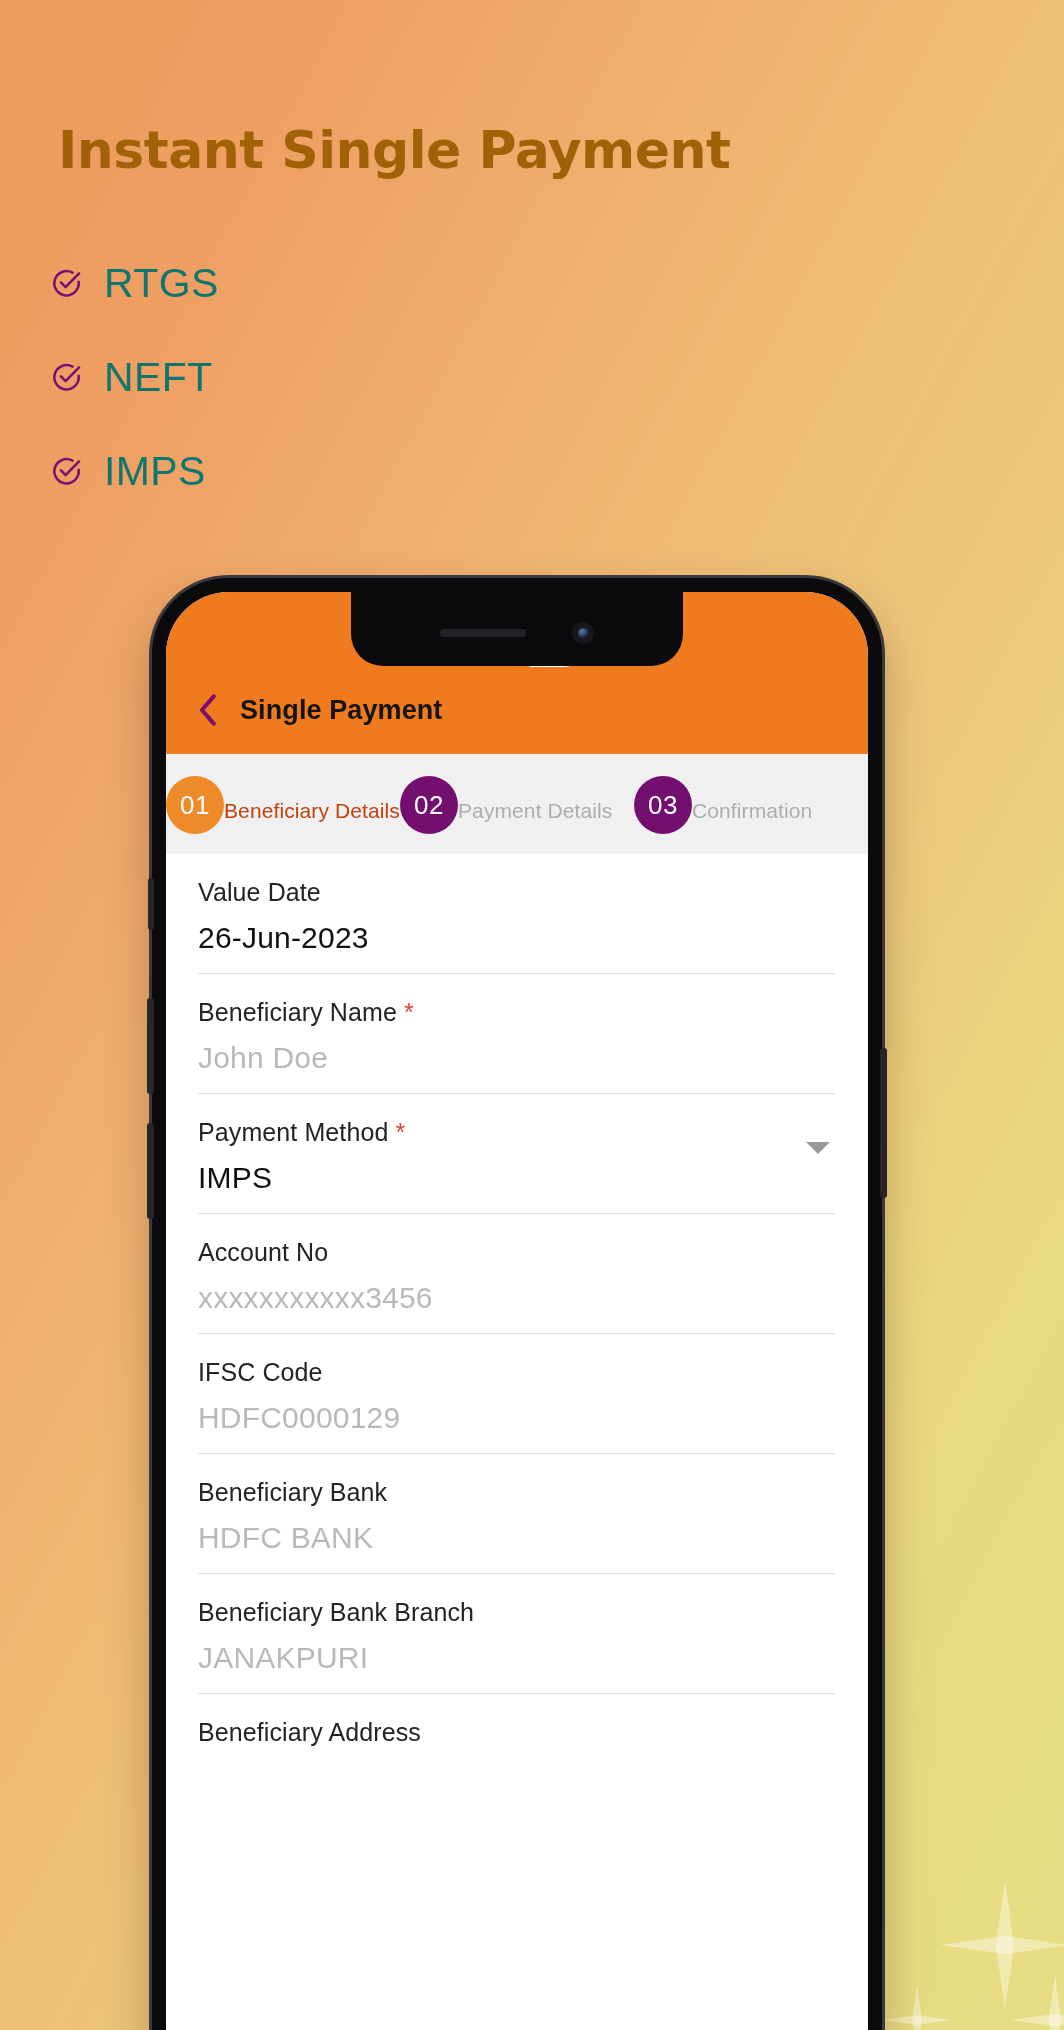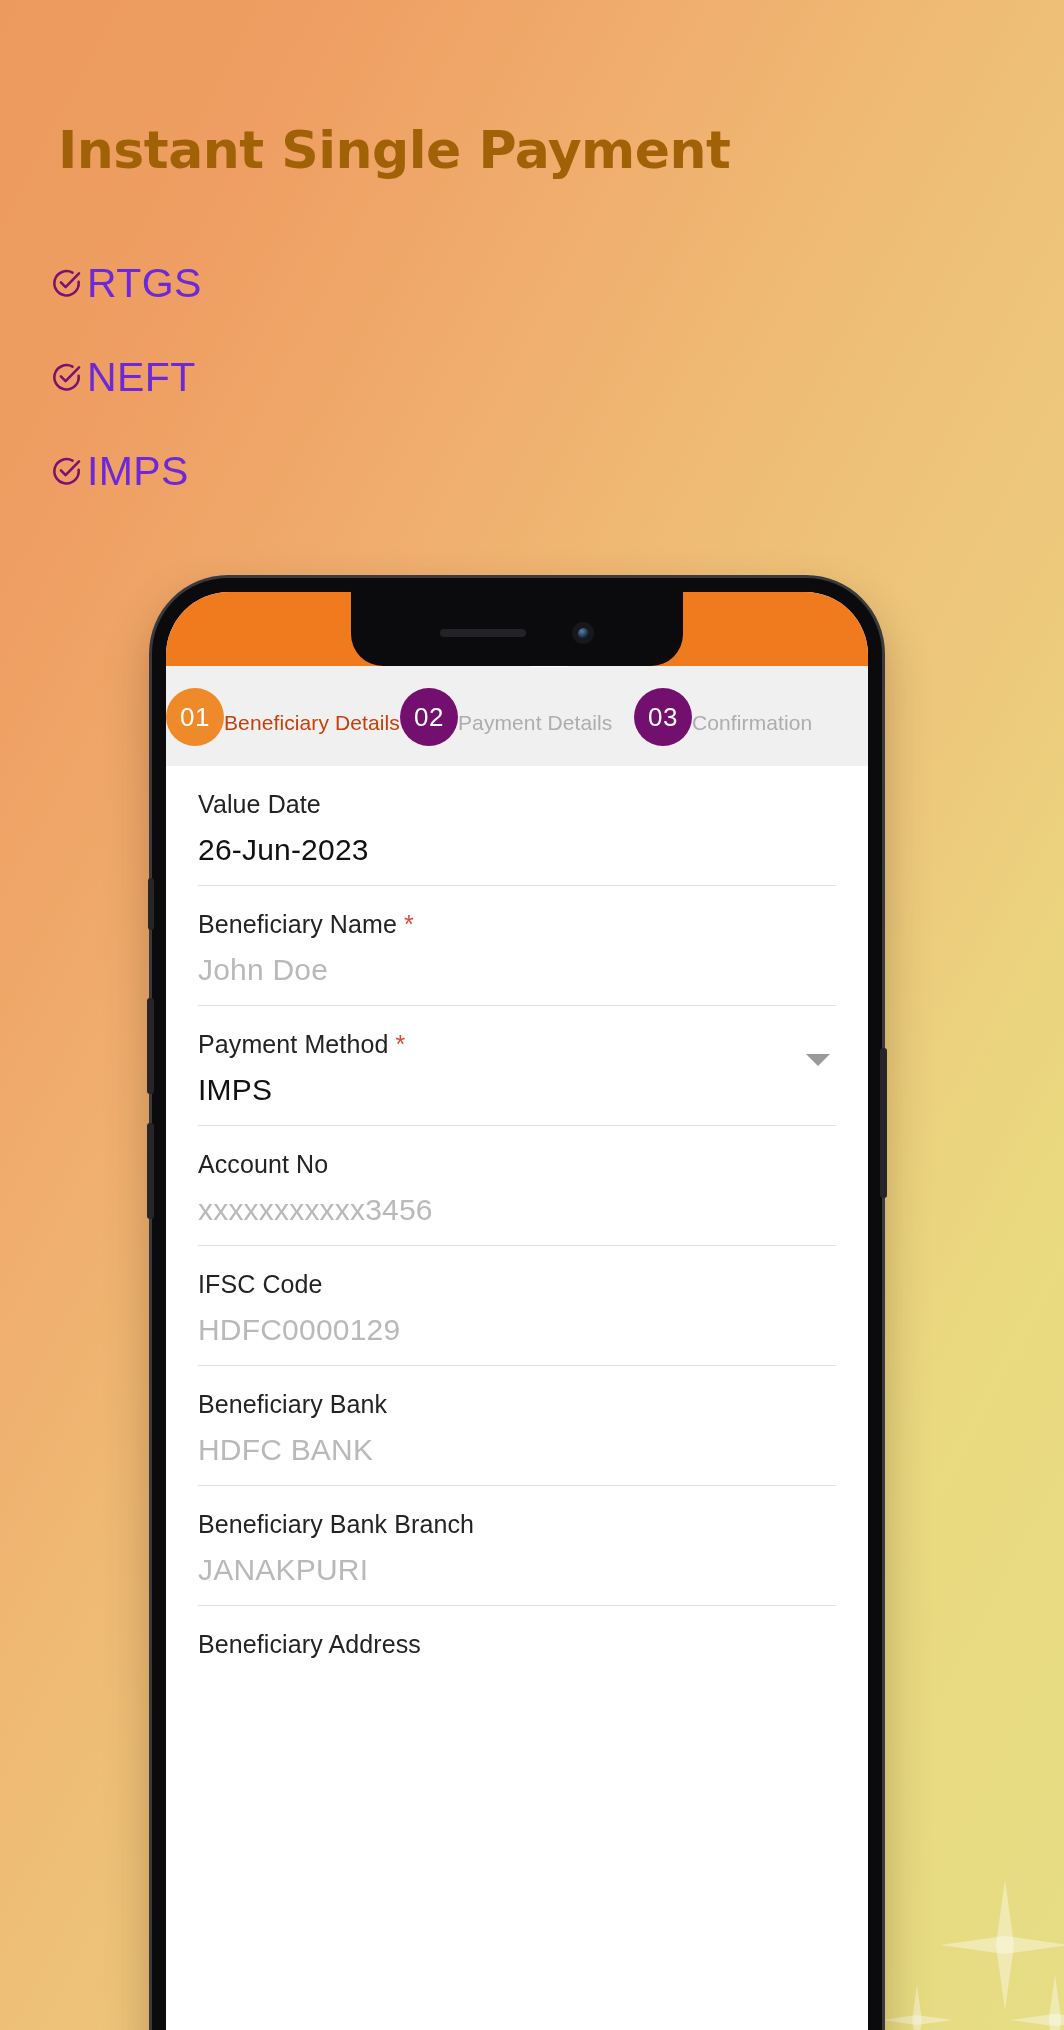--- a/index.html
+++ b/index.html
@@ -27,22 +27,22 @@
 
   
   .headline{
     position:absolute; left:58px; top:120px;
     font-size:52px; font-weight:bold; letter-spacing:-.5px;
     color:#a16207;
     font-family:"DejaVu Sans", sans-serif;
   }
   .feature-list{ position:absolute; left:50px; top:260px; }
   .feature{
-    display:flex; align-items:center; gap:3px;
-    margin-bottom:47px; color:#6d28d9;
+    display:flex; align-items:center; gap:20px;
+    margin-bottom:47px; color:#0f766e;
   }
   .feature-label{ font-size:41px; font-weight:500; letter-spacing:.4px;
     font-family:"Liberation Sans", sans-serif; }
   .check-icon{ width:34px; height:34px; display:block; }
 
   
   .phone{
     position:absolute; left:152px; top:578px;
     width:730px; height:1530px;
     background:#0b0b0d;
@@ -198,20 +198,28 @@
             <span></span>
             <span></span>
         </span>
         <span class="net">5G</span>
         <span class="battery">
           <span>83</span>
         </span>
       </div>
     </div>
 
+    <div class="appbar">
+      <span>
+        <svg class="back-chevron" viewBox="0 0 12 20" fill="none" stroke="#7a0d6e" stroke-width="2.4" stroke-linecap="round" stroke-linejoin="round">
+          <path d="M10 2 3 10l7 8"></path>
+        </svg>
+      </span>
+      <span class="appbar-title">Single Payment</span>
+    </div>
 
     <div class="stepper">
       <div class="step">
         <div class="step-circle active">01</div>
         <div class="step-label active">Beneficiary Details</div>
       </div>
       <div class="step">
         <div class="step-circle pending">02</div>
         <div class="step-label pending">Payment Details</div>
       </div>

